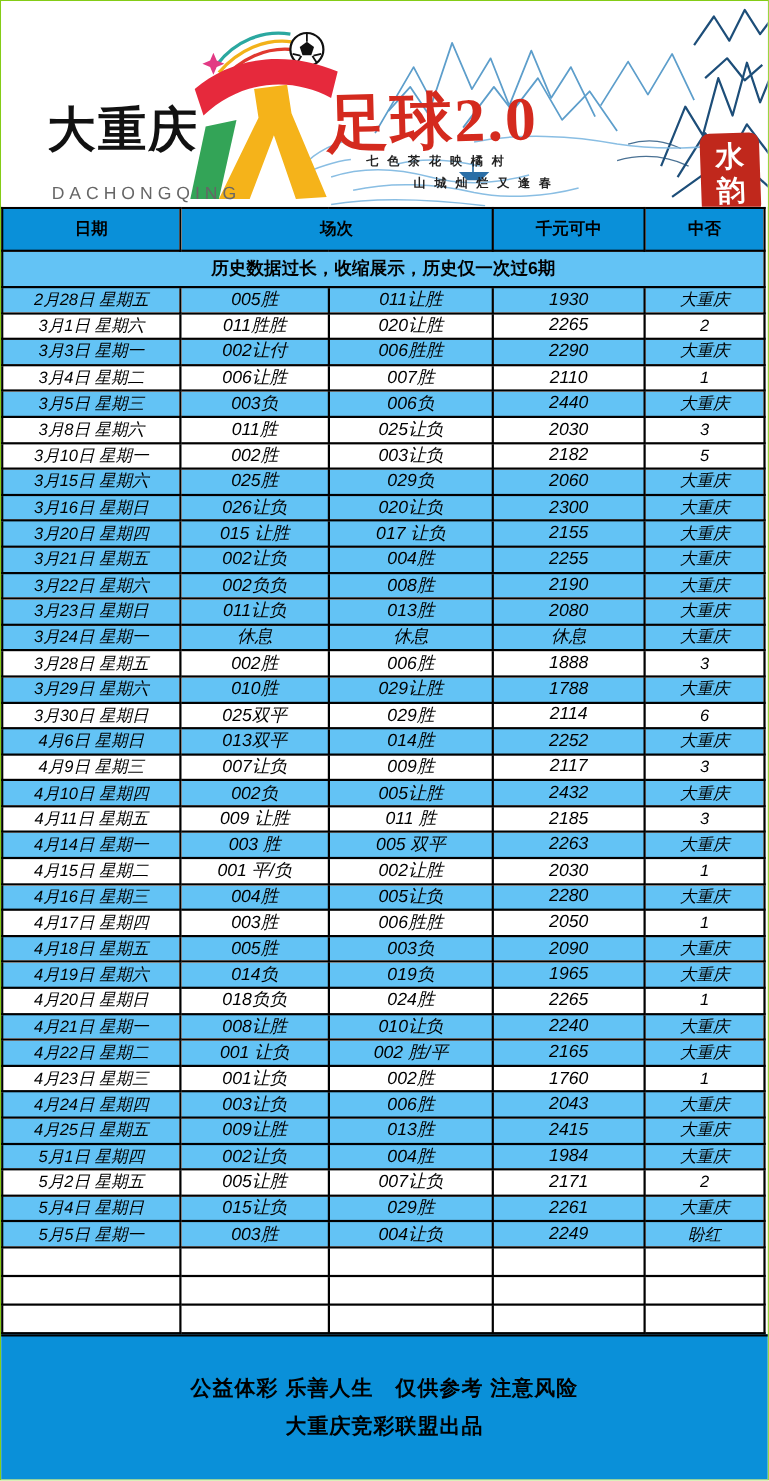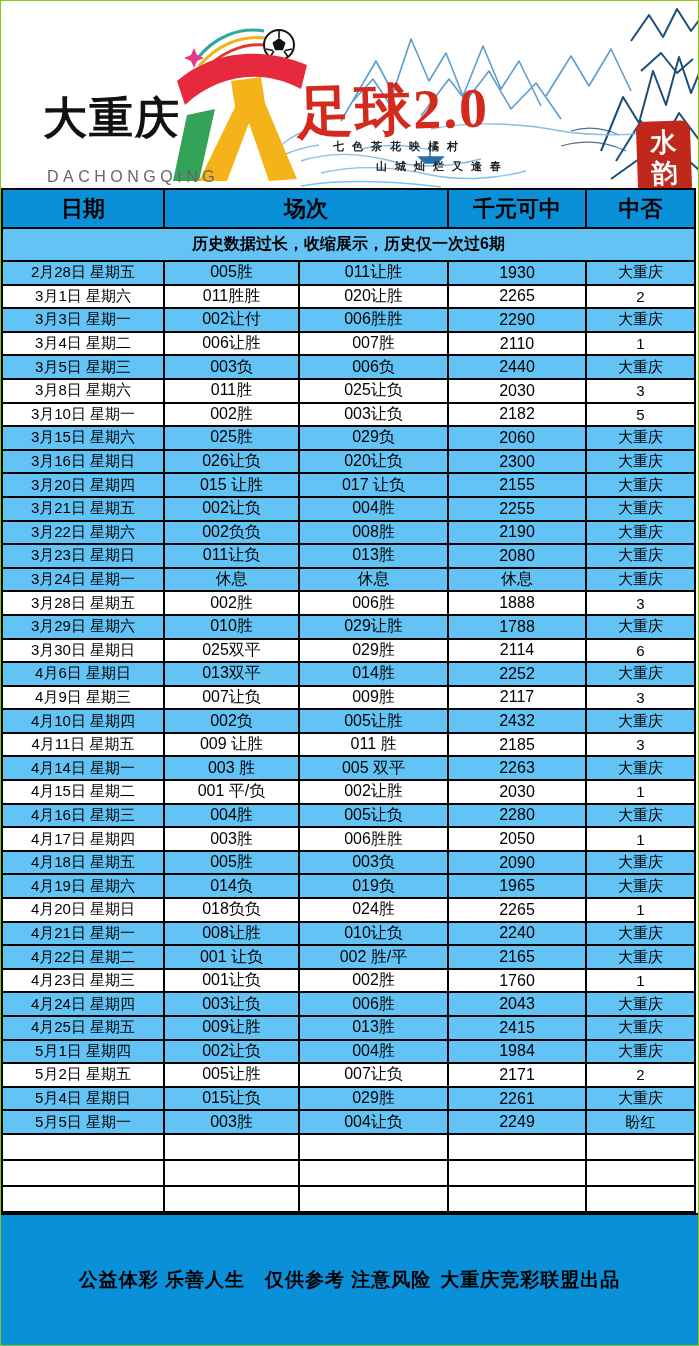--- a/index.html
+++ b/index.html
@@ -32,33 +32,33 @@
     width: 54px; height: 74px; background: #c0281c; border-radius: 9px;
     transform: rotate(-2deg);
     display: flex; flex-direction: column; align-items: center; justify-content: center;
     color: #fff; font-family: "Liberation Serif", "DejaVu Serif", serif;
     font-size: 26px; font-weight: 700; line-height: 1.2;
   }
   
   table { border-collapse: collapse; width: 693px; table-layout: fixed; flex: 0 0 auto; }
   th, td { border: 2px solid #000; text-align: center; vertical-align: middle; overflow: hidden; white-space: nowrap; color: #000; }
   thead tr.head-row { height: 39px; background: #0a90d9; }
-  thead th { font-size: 22px; font-weight: 600; }
+  thead th { font-size: 15px; font-weight: 600; }
   tr.notice-row { height: 33px; background: #63c3f5; }
   tr.notice-row td { font-size: 16px; font-weight: 600; }
-  tbody tr { height: 23.6px; background: #fff; }
+  tbody tr { height: 23.6px; background: #fff; font-style: italic; }
   tbody tr.hl { background: #63c3f5; }
   tbody tr.empty { height: 26px; background: #fff; }
   td.c-date { font-size: 15px; }
   td.c-match, td.c-prize { font-size: 16px; }
   td.c-result { font-size: 15px; }
   
   .footer {
     flex: 1 1 auto; background: #0a90d9; border-top: 2px solid #000;
-    display: flex; flex-direction: row; align-items: center; justify-content: center;
+    display: flex; flex-direction: column; align-items: center; justify-content: center;
     gap: 9px; color: #000;
   }
   .footer div { font-size: 19px; font-weight: 600; letter-spacing: 1px; }
 </style>
 </head>
 <body>
 
 <div class="page">
 
   <div class="banner">

